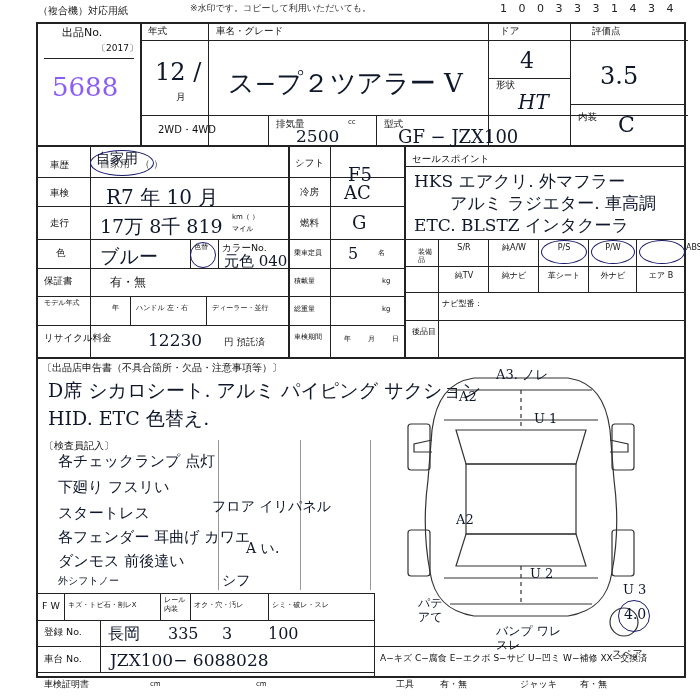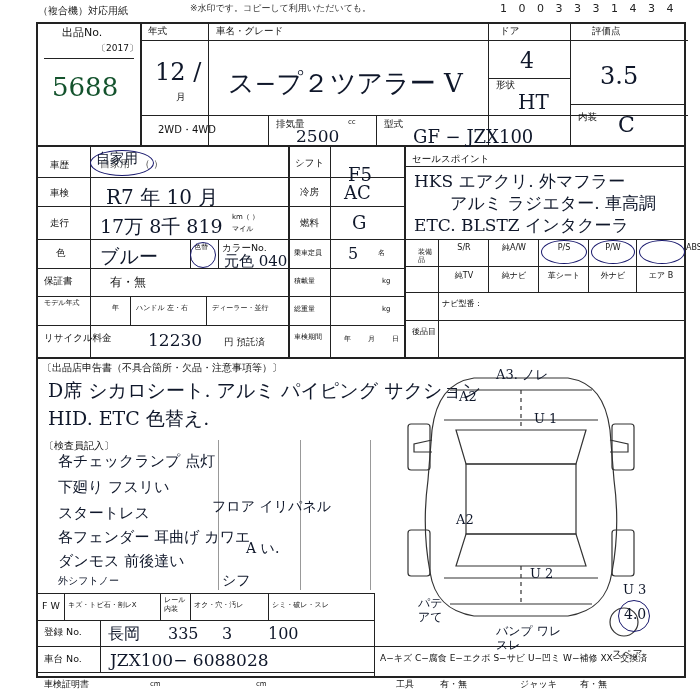--- a/index.html
+++ b/index.html
@@ -8,21 +8,21 @@
   .line{position:absolute;background:#222;}
   .hl{height:1px;}
   .vl{width:1px;}
   .lbl{position:absolute;font-size:9.5px;line-height:1.1;letter-spacing:0px;}
   .hand{position:absolute;font-family:"DejaVu Serif","Liberation Serif",serif;color:#0f172a;}
   .ctr{text-align:center;}
   .small{font-size:8px;}
   .tiny{font-size:7px;}
   .topstrip{position:absolute;top:0;left:0;width:700px;height:20px;overflow:hidden;}
   .topstrip .t{position:absolute;font-size:10px;color:#222;}
-  .bignum{font-size:26px;font-family:"DejaVu Serif","Liberation Serif",serif;color:#14532d;}
+  .bignum{font-size:26px;font-family:"DejaVu Serif","Liberation Serif",serif;color:#8b5cf6;}
   .circ{position:absolute;border:1.6px solid #1a1a6e;border-radius:50%;}
   .el{position:absolute;border:1.6px solid #1a1a6e;border-radius:50%;}
   .car svg{position:absolute;left:0;top:0;}
 </style>
 </head>
 <body>
 
 <div class="sheet">
 
   <div class="topstrip">
@@ -58,33 +58,33 @@
   <div class="hand" style="left:155px;top:58px;font-size:24px;">12 /</div>
   <div class="lbl" style="left:176px;top:92px;">月</div>
 
   <div class="lbl" style="left:216px;top:26px;">車名・グレード</div>
   <div class="hand" style="left:228px;top:66px;font-size:26px;">ス−プ２</div>
   <div class="hand" style="left:330px;top:66px;font-size:26px;">ツアラー V</div>
 
   <div class="lbl" style="left:500px;top:26px;">ドア</div>
   <div class="hand" style="left:520px;top:48px;font-size:22px;">4</div>
   <div class="lbl" style="left:496px;top:80px;">形状</div>
-  <div class="hand" style="left:518px;top:90px;font-size:20px;">HT</div>
+  <div class="hand" style="left:518px;top:90px;font-size:20px;font-style:italic;">HT</div>
 
   <div class="lbl" style="left:592px;top:26px;">評価点</div>
   <div class="hand" style="left:600px;top:62px;font-size:24px;">3.5</div>
   <div class="lbl" style="left:578px;top:112px;">内装</div>
   <div class="hand" style="left:618px;top:112px;font-size:22px;">C</div>
 
   <div class="lbl" style="left:158px;top:124px;font-size:10px;">2WD・4WD</div>
   <div class="lbl" style="left:276px;top:119px;">排気量</div>
   <div class="lbl tiny" style="left:348px;top:119px;">cc</div>
   <div class="hand" style="left:296px;top:126px;font-size:17px;">2500</div>
   <div class="lbl" style="left:384px;top:119px;">型式</div>
-  <div class="hand" style="left:398px;top:126px;font-size:18px;margin-left:15px;">GF − JZX100</div>
+  <div class="hand" style="left:398px;top:126px;font-size:18px;">GF − JZX100</div>
 
   <div class="line hl" style="left:36px;top:357px;width:650px;height:2px;"></div>
   <div class="line vl" style="left:288px;top:147px;height:210px;width:2px;"></div>
   <div class="line vl" style="left:404px;top:147px;height:210px;width:2px;"></div>
 
   <div class="line hl" style="left:36px;top:177px;width:252px;height:1px;"></div>
   <div class="line hl" style="left:36px;top:206px;width:252px;height:1px;"></div>
   <div class="line hl" style="left:36px;top:239px;width:252px;height:1px;"></div>
   <div class="line hl" style="left:36px;top:268px;width:252px;height:1px;"></div>
   <div class="line hl" style="left:36px;top:296px;width:252px;height:1px;"></div>

